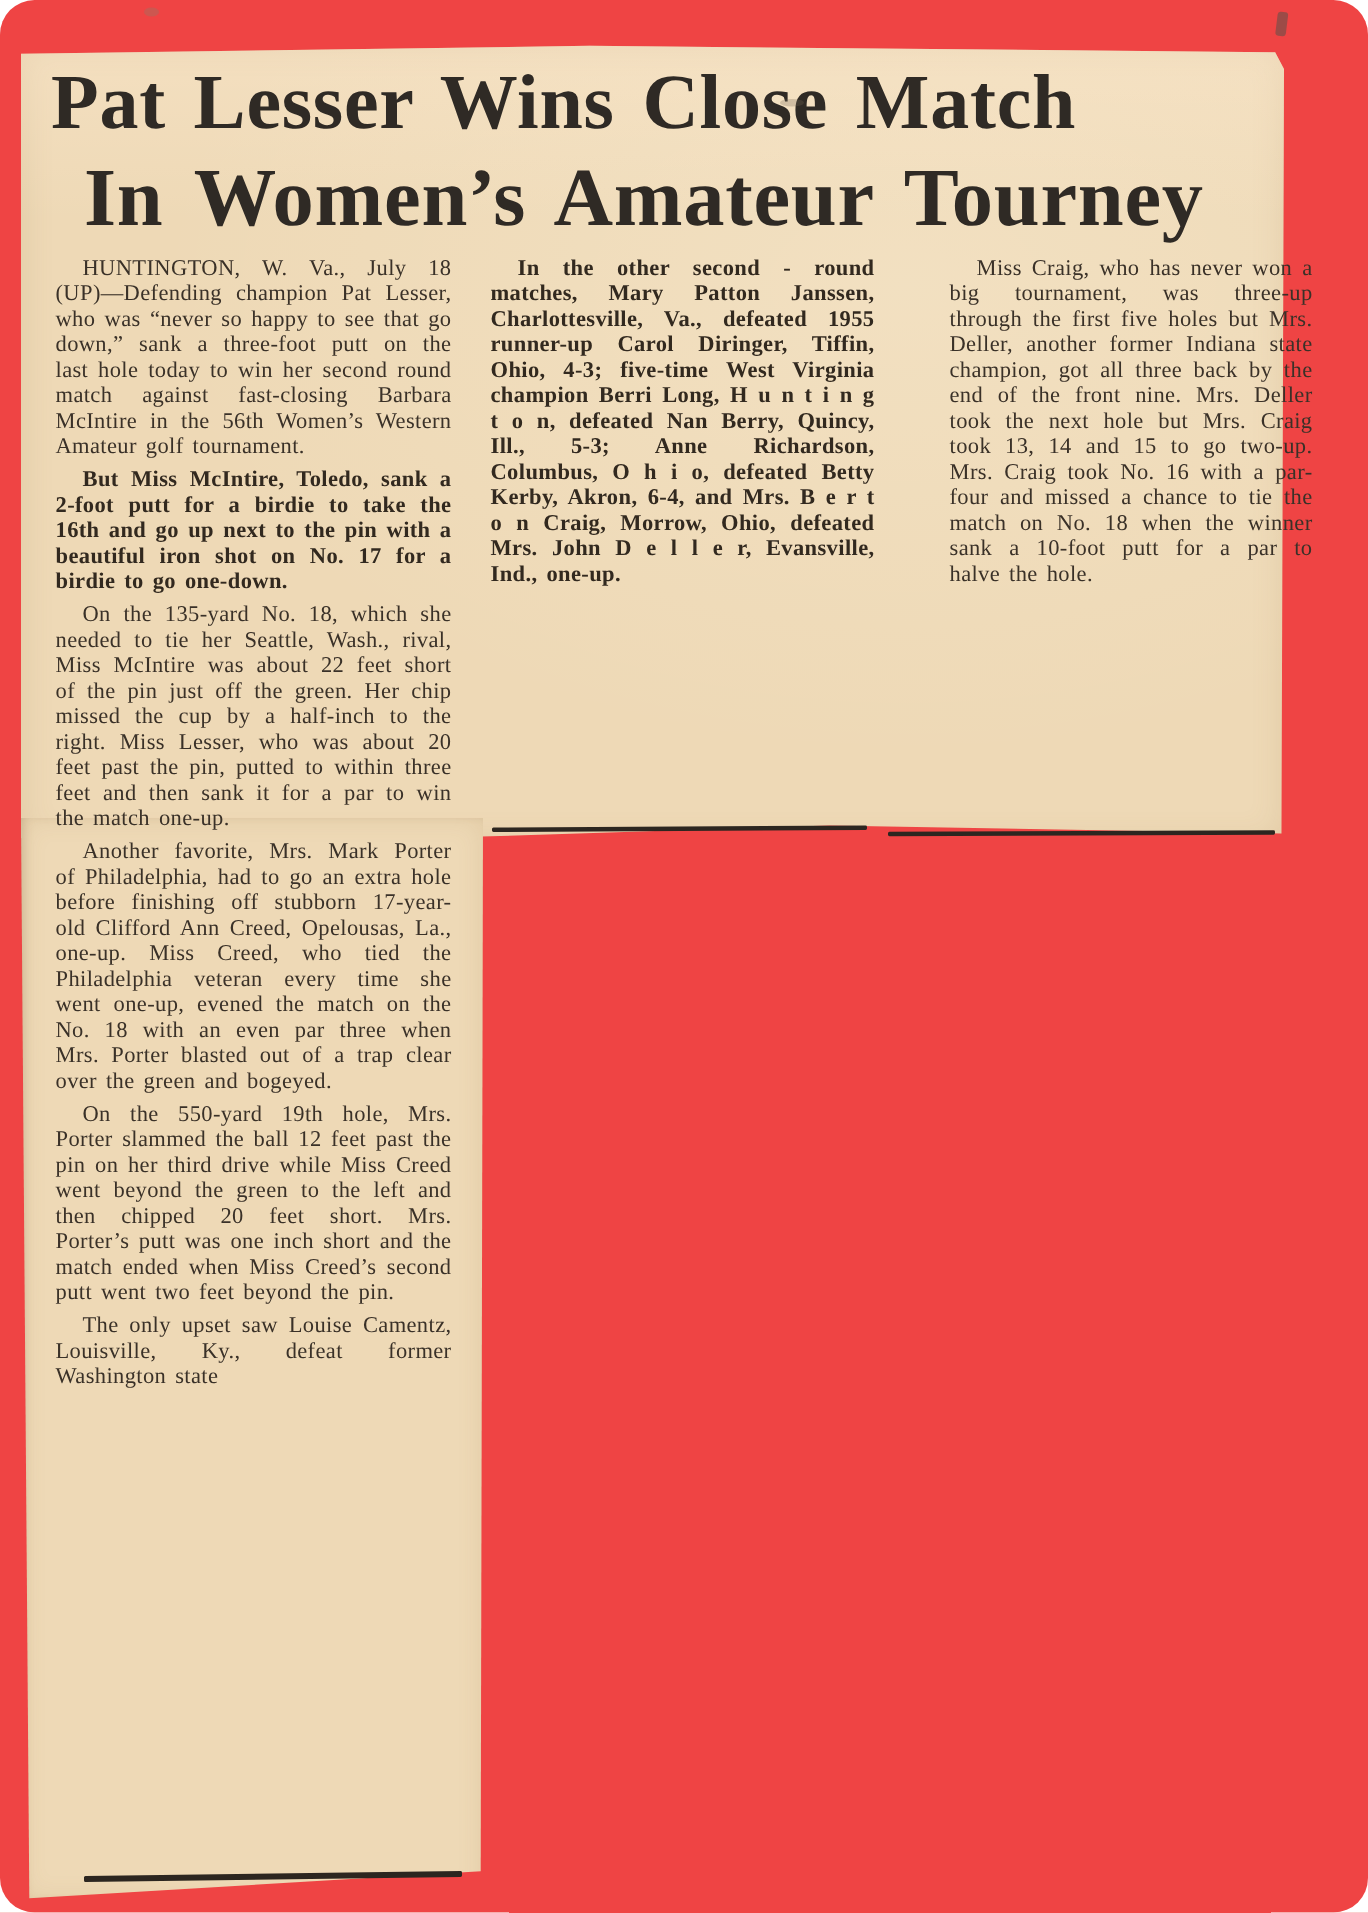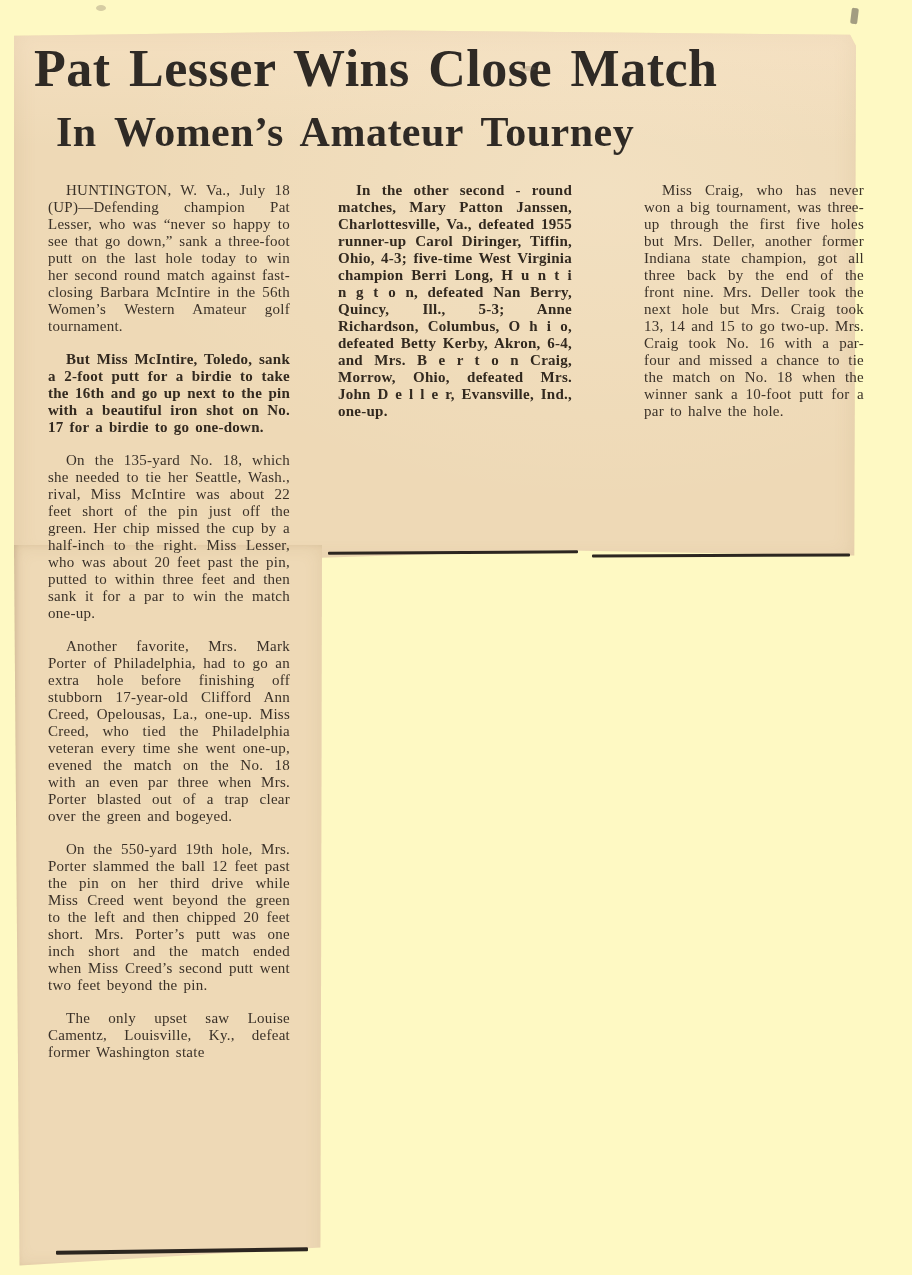--- a/index.html
+++ b/index.html
@@ -9,21 +9,22 @@
     background: #ffffff;
     width: 912px;
     height: 1275px;
     overflow: hidden;
     font-family: "Liberation Serif", "DejaVu Serif", serif;
   }
   .stage {
     position: relative;
     width: 912px;
     height: 1275px;
-    background: #fef9c3;
+    background: #ef4444;
+    border-radius: 23px;
   }
   
   .clip-main {
     position: absolute;
     left: 14px; top: 30px;
     width: 842px; height: 532px;
     background: #eed9b6;
     clip-path: polygon(0 1.1%, 45% 0.1%, 99.3% 0.9%, 100% 3%, 99.8% 98.8%, 64% 97.8%, 36.4% 99.2%, 0 99.4%);
     box-shadow: inset 0 0 22px rgba(150,110,60,0.16);
   }
@@ -69,42 +70,42 @@
     letter-spacing: 0.5px;
   }
   .headline .hl1 {
     font-size: 52px;
     line-height: 62px;
     word-spacing: 5px;
     padding-left: 4px;
     white-space: nowrap;
   }
   .headline .hl2 {
-    font-size: 42px;
+    font-size: 55px;
     line-height: 64px;
     word-spacing: 7px;
     margin-left: 26px;
     white-space: nowrap;
   }
   
   .col {
     position: absolute;
     top: 166px;
     text-align: justify;
     color: #3a3128;
     font-size: 15px;
     line-height: 17px;
     letter-spacing: 0.25px;
     word-spacing: 2px;
   }
   .col-1 { left: 32px;  width: 274px; }
   .col-2 { left: 322px; width: 266px; }
   .col-3 { left: 628px; width: 252px; }
   .para {
-    margin: 16px;
+    margin: 5px;
     text-indent: 18px;
   }
   .para.noindent { text-indent: 0; }
   .para.bold {
     font-weight: 700;
     color: #32291f;
   }
 </style>
 </head>
 <body>

